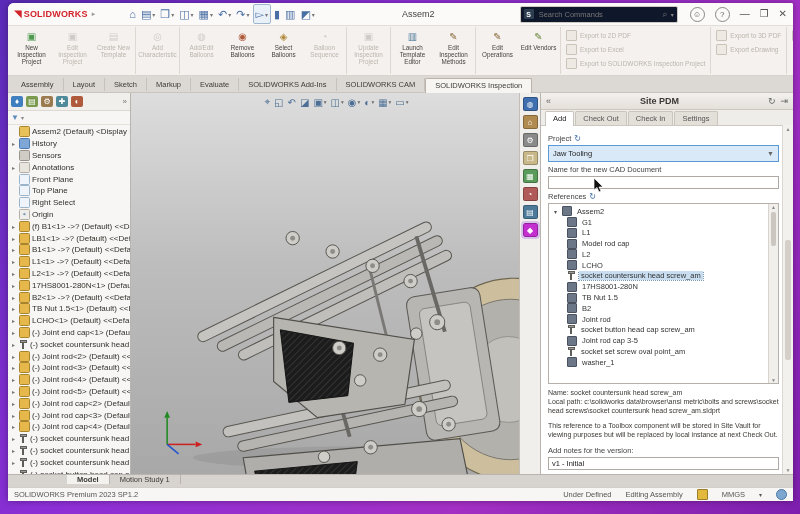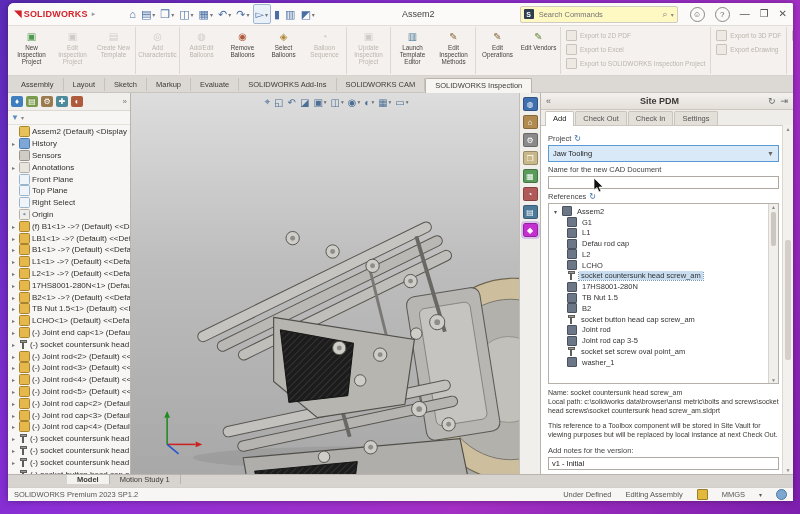--- a/index.html
+++ b/index.html
@@ -18,21 +18,21 @@
   .titlebar{height:22px;background:#fbfaf9;display:flex;align-items:center;padding:0 6px;gap:4px;border-bottom:1px solid #e2ded9;flex:0 0 auto;}
   .sw-logo{display:flex;align-items:center;gap:2px;}
   .sw-wing{color:#d2232a;font-size:10px;line-height:1;}
   .sw-name{color:#d2232a;font-size:9px;font-weight:bold;letter-spacing:.2px;}
   .qt-sep{color:#999;font-size:7px;margin:0 2px;}
   .qtb{display:flex;align-items:center;gap:1px;margin-left:26px;}
   .qt{display:flex;align-items:center;height:18px;padding:0 2px;border-radius:2px;color:#4a6fa5;font-size:11px;cursor:default;}
   .qt .dd{font-size:6px;color:#777;margin-left:1px;}
   .qt.hl{border:1px solid #9fb6cf;background:#e9f0f8;}
   .title-center{flex:1;text-align:center;font-size:9px;color:#444;}
-  .searchbox{display:flex;align-items:center;width:150px;height:15px;background:#fef9c3;border:1px solid #cfcac4;border-radius:2px;padding:0 3px;gap:3px;}
+  .searchbox{display:flex;align-items:center;width:150px;height:15px;background:#0f172a;border:1px solid #cfcac4;border-radius:2px;padding:0 3px;gap:3px;}
   .searchbox .slogo{width:10px;height:10px;background:#2c3e50;color:#fff;font-size:7px;font-weight:bold;display:flex;align-items:center;justify-content:center;border-radius:1px;}
   .searchbox input{border:none;outline:none;flex:1;font-size:7.5px;color:#888;background:transparent;font-family:inherit;}
   .searchbox .mag{color:#777;font-size:9px;}
   .winbtns{display:flex;align-items:center;gap:10px;margin-left:8px;color:#555;}
   .winbtn{font-size:10px;line-height:1;}
   .circbtn{width:13px;height:13px;border:1px solid #888;border-radius:50%;font-size:8px;display:flex;align-items:center;justify-content:center;color:#666;}
   
   .ribbon{height:47px;display:flex;align-items:stretch;background:#f4f1ee;border-bottom:1px solid #d8d3cd;padding:1px 2px;flex:0 0 auto;}
   .rgroup{display:flex;align-items:stretch;border-right:1px solid #ddd8d2;padding:0 1px;}
   .rbtn{width:41px;display:flex;flex-direction:column;align-items:center;padding-top:2px;gap:1px;}
@@ -647,21 +647,21 @@
                     <span class="rt">G1</span>
                   </div>
                   <div class="refrow">
                     <span class="refindent"></span>
                     <span class="refico"></span>
                     <span class="rt">L1</span>
                   </div>
                   <div class="refrow">
                     <span class="refindent"></span>
                     <span class="refico"></span>
-                    <span class="rt">Defau rod cap</span>
+                    <span class="rt">Model rod cap</span>
                   </div>
                   <div class="refrow">
                     <span class="refindent"></span>
                     <span class="refico"></span>
                     <span class="rt">L2</span>
                   </div>
                   <div class="refrow">
                     <span class="refindent"></span>
                     <span class="refico"></span>
                     <span class="rt">LCHO</span>
@@ -681,27 +681,27 @@
                     <span class="refico"></span>
                     <span class="rt">TB Nut 1.5</span>
                   </div>
                   <div class="refrow">
                     <span class="refindent"></span>
                     <span class="refico"></span>
                     <span class="rt">B2</span>
                   </div>
                   <div class="refrow">
                     <span class="refindent"></span>
+                    <span class="refico"></span>
+                    <span class="rt">Joint rod</span>
+                  </div>
+                  <div class="refrow">
+                    <span class="refindent"></span>
                     <span class="scr"></span>
                     <span class="rt">socket button head cap screw_am</span>
-                  </div>
-                  <div class="refrow">
-                    <span class="refindent"></span>
-                    <span class="refico"></span>
-                    <span class="rt">Joint rod</span>
                   </div>
                   <div class="refrow">
                     <span class="refindent"></span>
                     <span class="refico"></span>
                     <span class="rt">Joint rod cap 3-5</span>
                   </div>
                   <div class="refrow">
                     <span class="refindent"></span>
                     <span class="scr"></span>
                     <span class="rt">socket set screw oval point_am</span>

